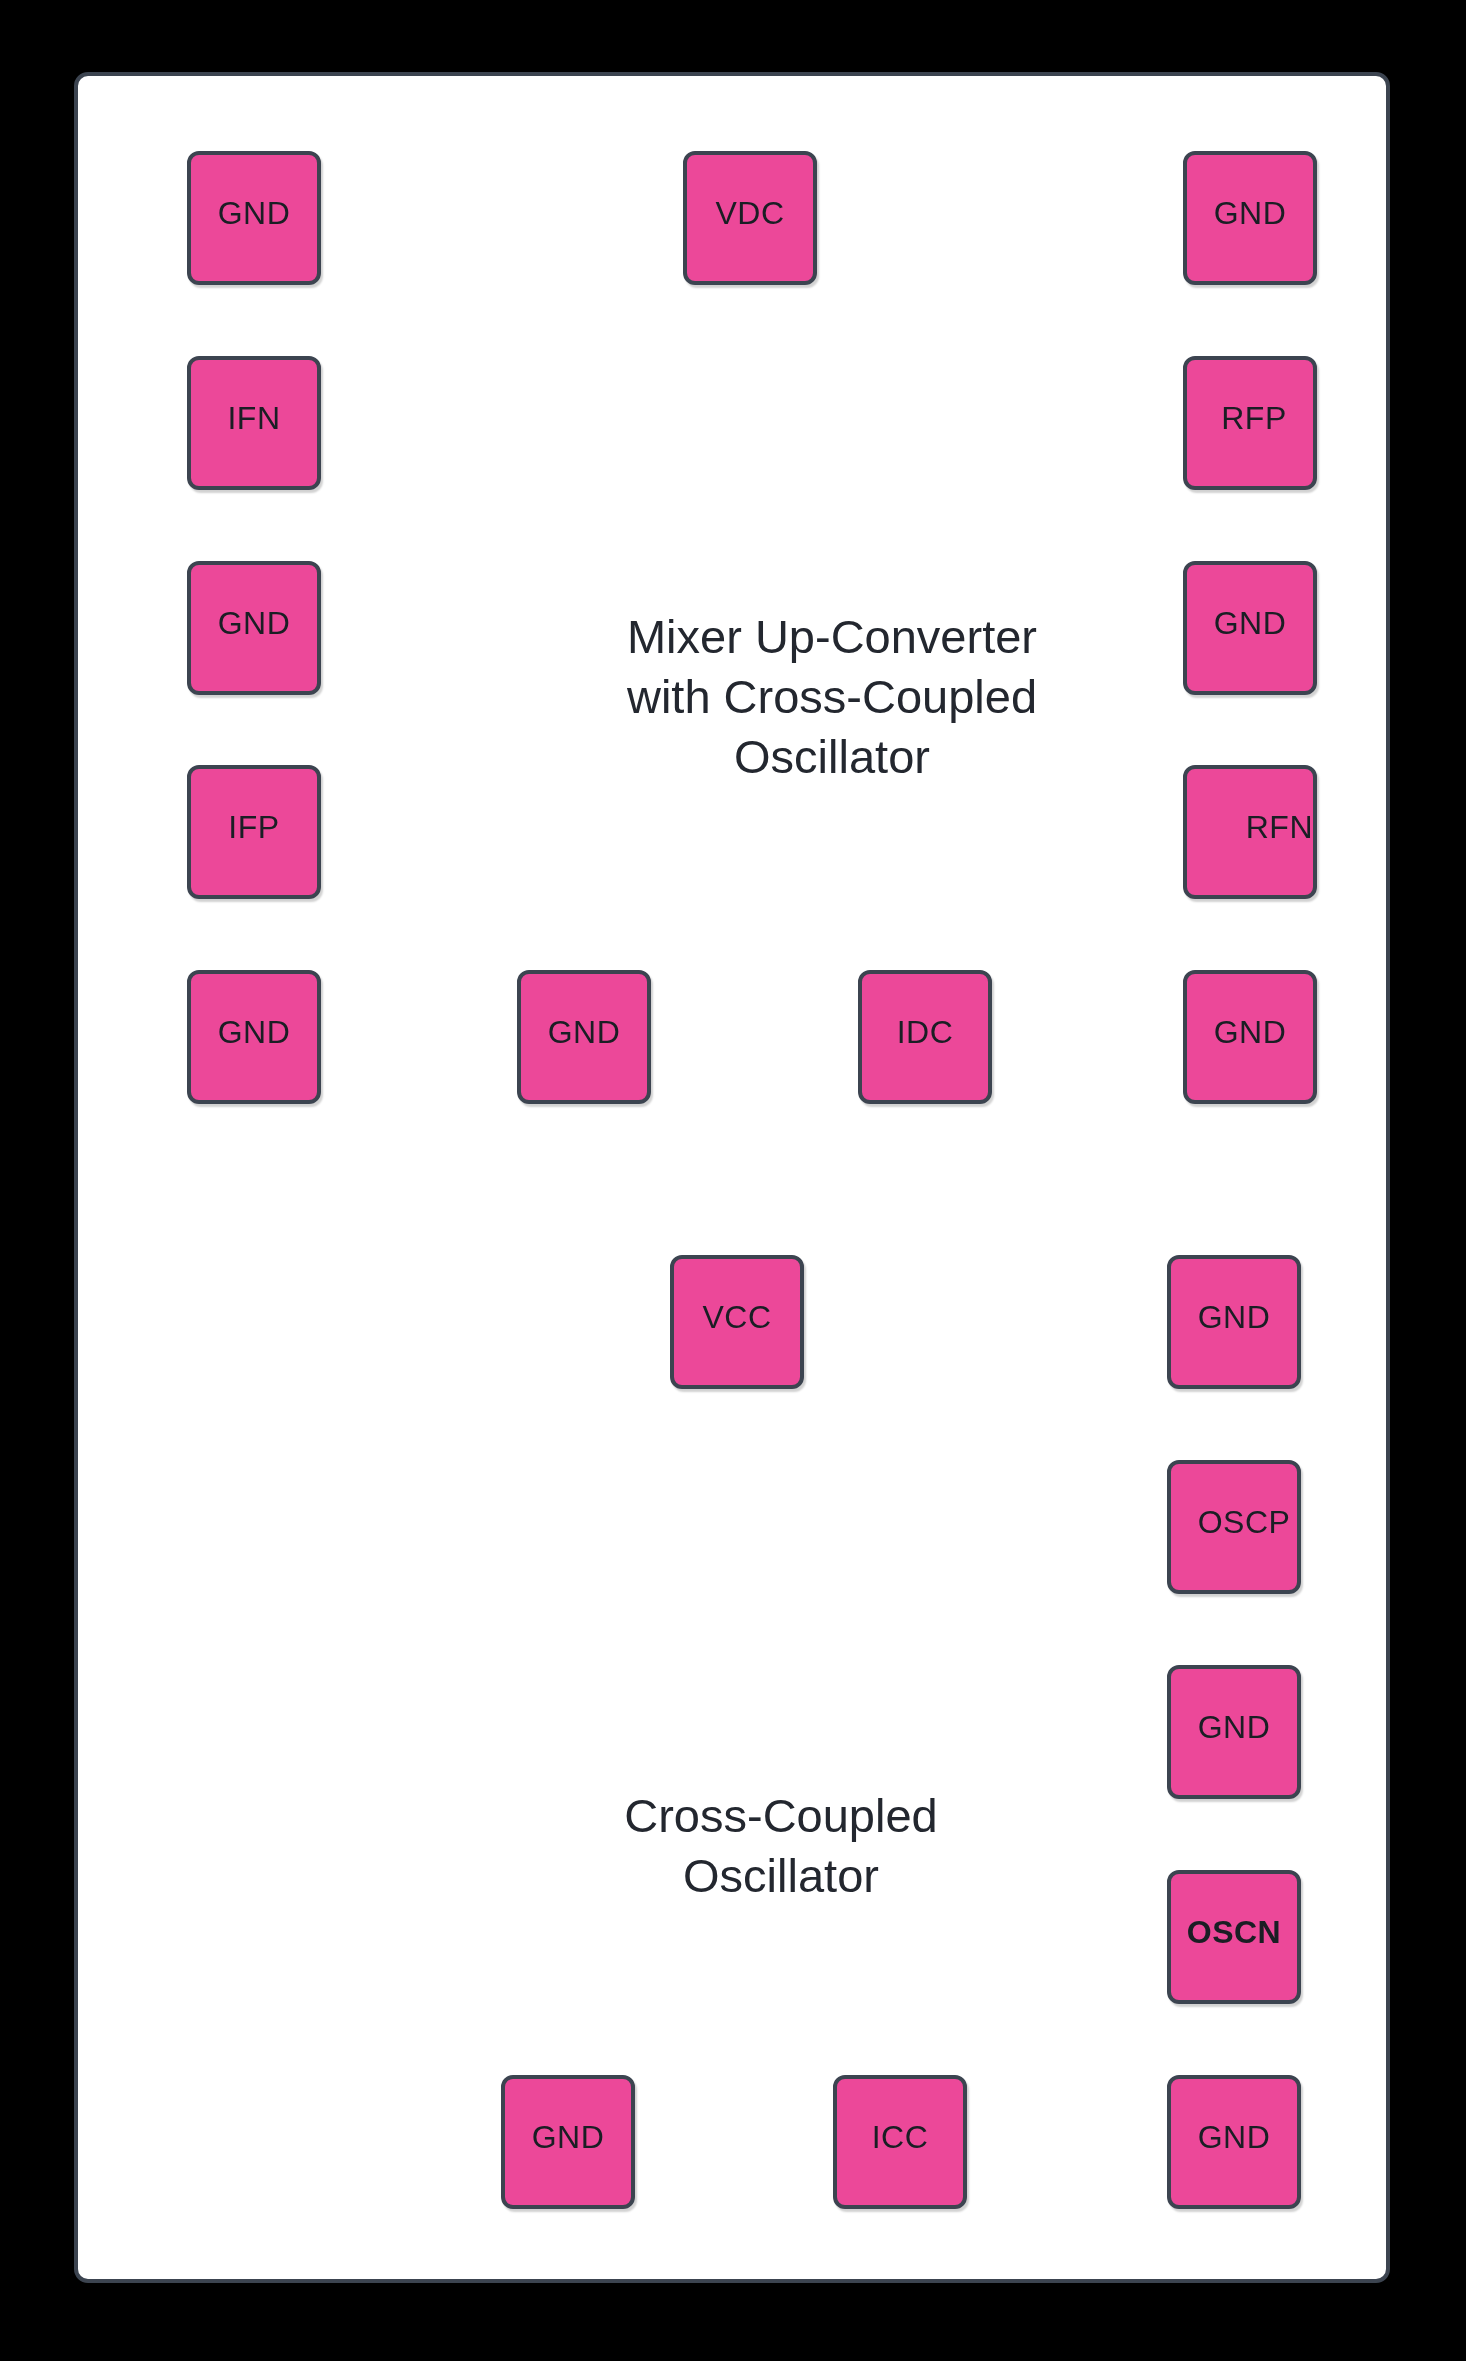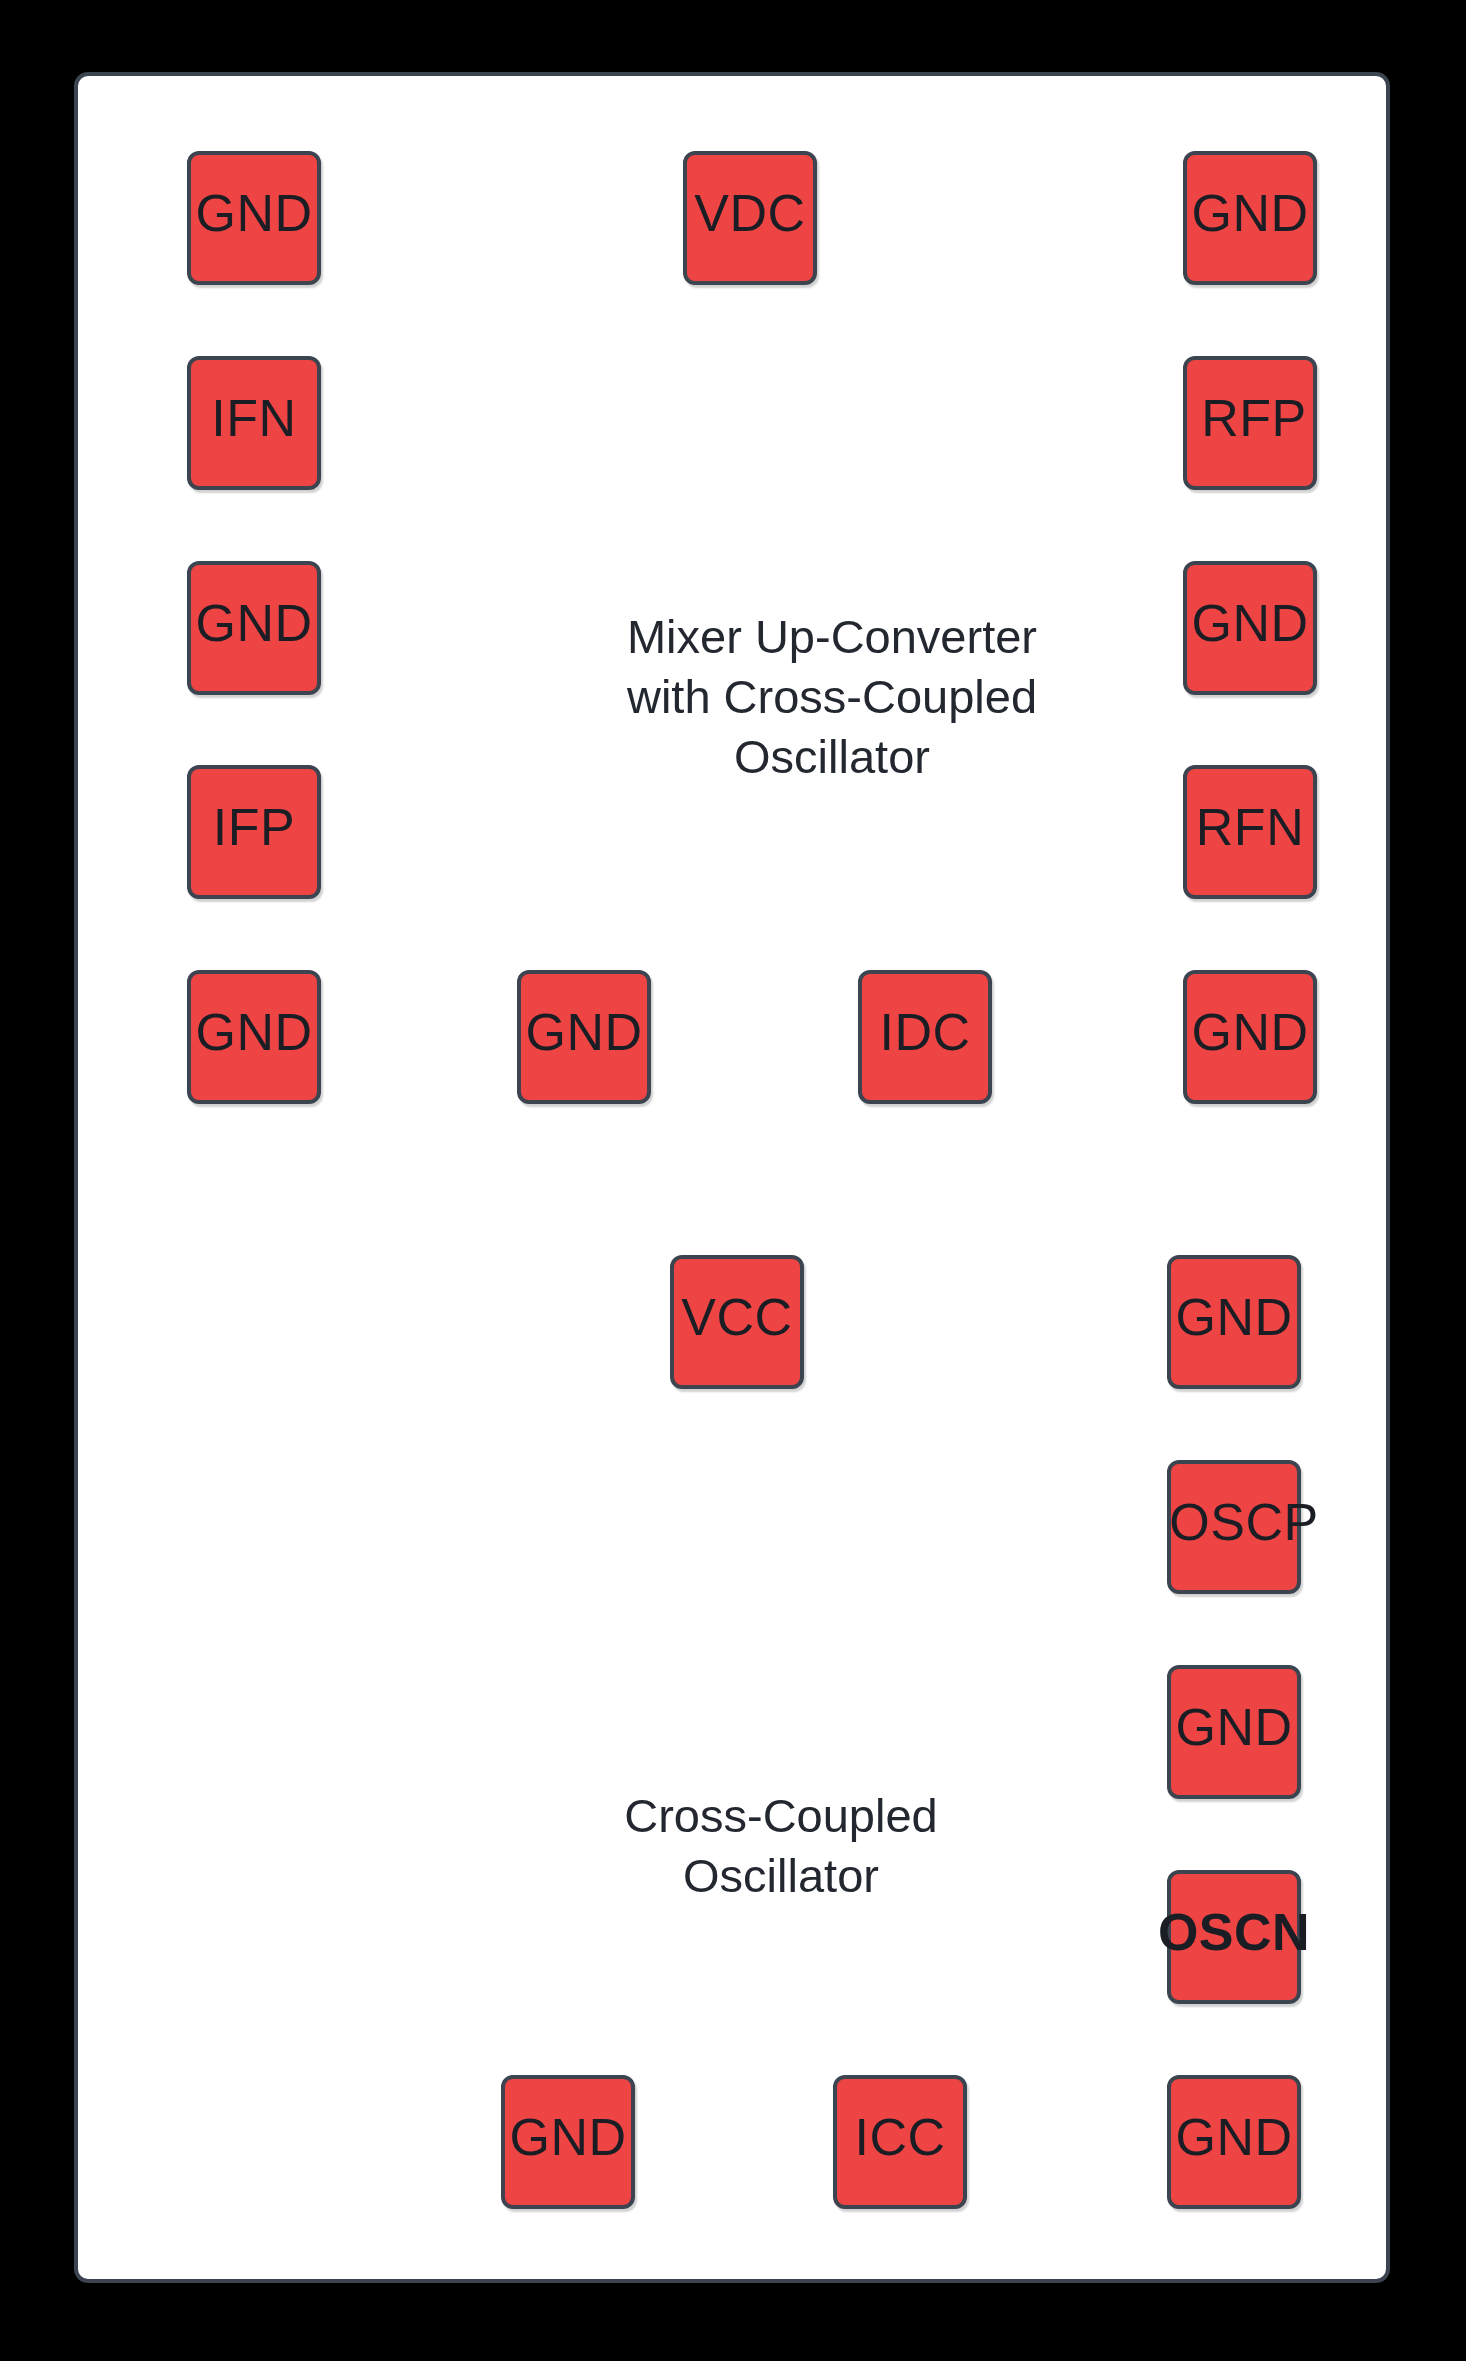--- a/index.html
+++ b/index.html
@@ -25,29 +25,29 @@
     background:#ffffff;
     border:4px solid #3c4450;
     border-radius:14px;
     box-shadow:3px 4px 6px rgba(0,0,0,0.5);
   }
   .pad{
     position:absolute;
     width:134px;
     height:134px;
     box-sizing:border-box;
-    background:#ef4444;
+    background:#ec4899;
     border:4px solid #3c4450;
     border-radius:12px;
     box-shadow:2px 3px 2px rgba(0,0,0,0.18);
     display:flex;
     align-items:center;
     justify-content:center;
     padding-bottom:10px;
-    font-size:52px;
+    font-size:32px;
     color:#1a1e24;
     letter-spacing:0.5px;
   }
   .section-title{
     position:absolute;
     width:600px;
     text-align:center;
     font-size:47px;
     line-height:60px;
     color:#23272f;
@@ -83,21 +83,21 @@
         </div>
         <div class="pad" style="left: 109px; top: 485px;">
           <span>GND</span>
         </div>
         <div class="pad" style="left: 1105px; top: 485px;">
           <span>GND</span>
         </div>
         <div class="pad" style="left: 109px; top: 689px; align-items: center;">
           <span>IFP</span>
         </div>
-        <div class="pad" style="left: 1105px; top: 689px;">
+        <div class="pad" style="left: 1105px; top: 689px; justify-content: flex-end;">
           <span>RFN</span>
         </div>
         <div class="pad" style="left: 109px; top: 894px;">
           <span>GND</span>
         </div>
         <div class="pad" style="left: 439px; top: 894px;">
           <span>GND</span>
         </div>
         <div class="pad" style="left: 768px; top: 894px; margin-left: 12px;">
           <span>IDC</span>

